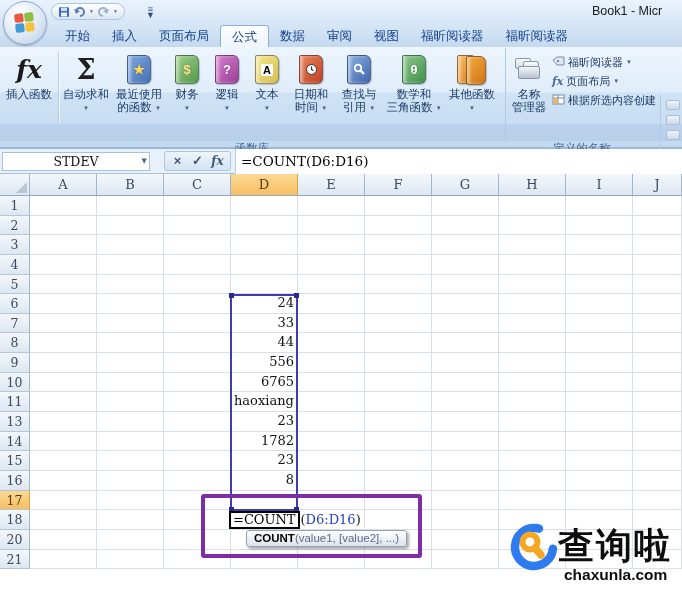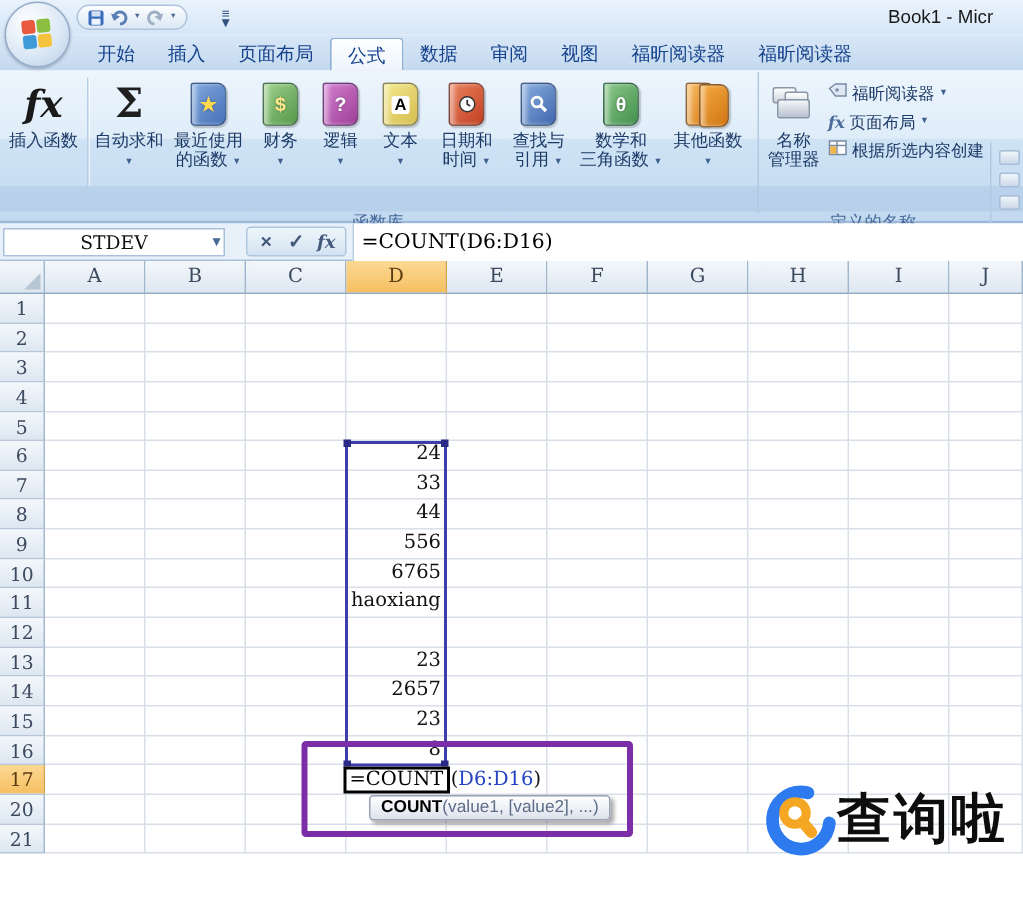--- a/index.html
+++ b/index.html
@@ -478,51 +478,38 @@
       <div class="cell" style="width: 67px;"></div>
       <div class="cell" style="width: 67px; text-align: left;">haoxiang</div>
       <div class="cell" style="width: 67px;"></div>
       <div class="cell" style="width: 67px;"></div>
       <div class="cell" style="width: 67px;"></div>
       <div class="cell" style="width: 67px;"></div>
       <div class="cell" style="width: 67px;"></div>
       <div class="cell" style="width: 49px;"></div>
     </div>
     <div class="grow">
-      <div class="rh">12</div>
-      <div class="cell" style="width: 67px;"></div>
-      <div class="cell" style="width: 67px;"></div>
-      <div class="cell" style="width: 67px;"></div>
-      <div class="cell" style="width: 67px;"></div>
-      <div class="cell" style="width: 67px;"></div>
-      <div class="cell" style="width: 67px;"></div>
-      <div class="cell" style="width: 67px;"></div>
-      <div class="cell" style="width: 67px;"></div>
-      <div class="cell" style="width: 67px;"></div>
-      <div class="cell" style="width: 49px;"></div>
-    </div>
-    <div class="grow">
       <div class="rh">13</div>
       <div class="cell" style="width: 67px;"></div>
       <div class="cell" style="width: 67px;"></div>
       <div class="cell" style="width: 67px;"></div>
       <div class="cell" style="width: 67px; text-align: right;">23</div>
       <div class="cell" style="width: 67px;"></div>
       <div class="cell" style="width: 67px;"></div>
       <div class="cell" style="width: 67px;"></div>
       <div class="cell" style="width: 67px;"></div>
       <div class="cell" style="width: 67px;"></div>
       <div class="cell" style="width: 49px;"></div>
     </div>
     <div class="grow">
       <div class="rh">14</div>
       <div class="cell" style="width: 67px;"></div>
       <div class="cell" style="width: 67px;"></div>
       <div class="cell" style="width: 67px;"></div>
-      <div class="cell" style="width: 67px; text-align: right;">2657</div>
+      <div class="cell" style="width: 67px; text-align: right;">1782</div>
       <div class="cell" style="width: 67px;"></div>
       <div class="cell" style="width: 67px;"></div>
       <div class="cell" style="width: 67px;"></div>
       <div class="cell" style="width: 67px;"></div>
       <div class="cell" style="width: 67px;"></div>
       <div class="cell" style="width: 49px;"></div>
     </div>
     <div class="grow">
       <div class="rh">15</div>
       <div class="cell" style="width: 67px;"></div>
@@ -544,20 +531,33 @@
       <div class="cell" style="width: 67px; text-align: right;">8</div>
       <div class="cell" style="width: 67px;"></div>
       <div class="cell" style="width: 67px;"></div>
       <div class="cell" style="width: 67px;"></div>
       <div class="cell" style="width: 67px;"></div>
       <div class="cell" style="width: 67px;"></div>
       <div class="cell" style="width: 49px;"></div>
     </div>
     <div class="grow">
       <div class="rh sel">17</div>
+      <div class="cell" style="width: 67px;"></div>
+      <div class="cell" style="width: 67px;"></div>
+      <div class="cell" style="width: 67px;"></div>
+      <div class="cell" style="width: 67px;"></div>
+      <div class="cell" style="width: 67px;"></div>
+      <div class="cell" style="width: 67px;"></div>
+      <div class="cell" style="width: 67px;"></div>
+      <div class="cell" style="width: 67px;"></div>
+      <div class="cell" style="width: 67px;"></div>
+      <div class="cell" style="width: 49px;"></div>
+    </div>
+    <div class="grow">
+      <div class="rh">18</div>
       <div class="cell" style="width: 67px;"></div>
       <div class="cell" style="width: 67px;"></div>
       <div class="cell" style="width: 67px;"></div>
       <div class="cell" style="width: 67px;"></div>
       <div class="cell" style="width: 67px;"></div>
       <div class="cell" style="width: 67px;"></div>
       <div class="cell" style="width: 67px;"></div>
       <div class="cell" style="width: 67px;"></div>
       <div class="cell" style="width: 67px;"></div>
       <div class="cell" style="width: 49px;"></div>
@@ -604,13 +604,14 @@
   <b>COUNT</b><span>(value1, [value2], ...)</span>
 </div>
 <div class="purple"></div>
 <div class="wmark">
   <svg width="50" height="50">
     <circle cx="25" cy="25" r="19" fill="none" stroke="#2e7bf0" stroke-width="8.5" stroke-dasharray="92.4 27" transform="rotate(5 25 25)" stroke-linecap="round"></circle>
     <circle cx="21" cy="20" r="7.5" fill="none" stroke="#f5a623" stroke-width="6"></circle>
     <line x1="26" y1="26" x2="32" y2="33" stroke="#f5a623" stroke-width="7.5" stroke-linecap="round"></line>
   </svg>
   <span class="wm-name">查询啦</span>
+  <span class="wm-domain">chaxunla.com</span>
 </div>
 
 </body></html>

